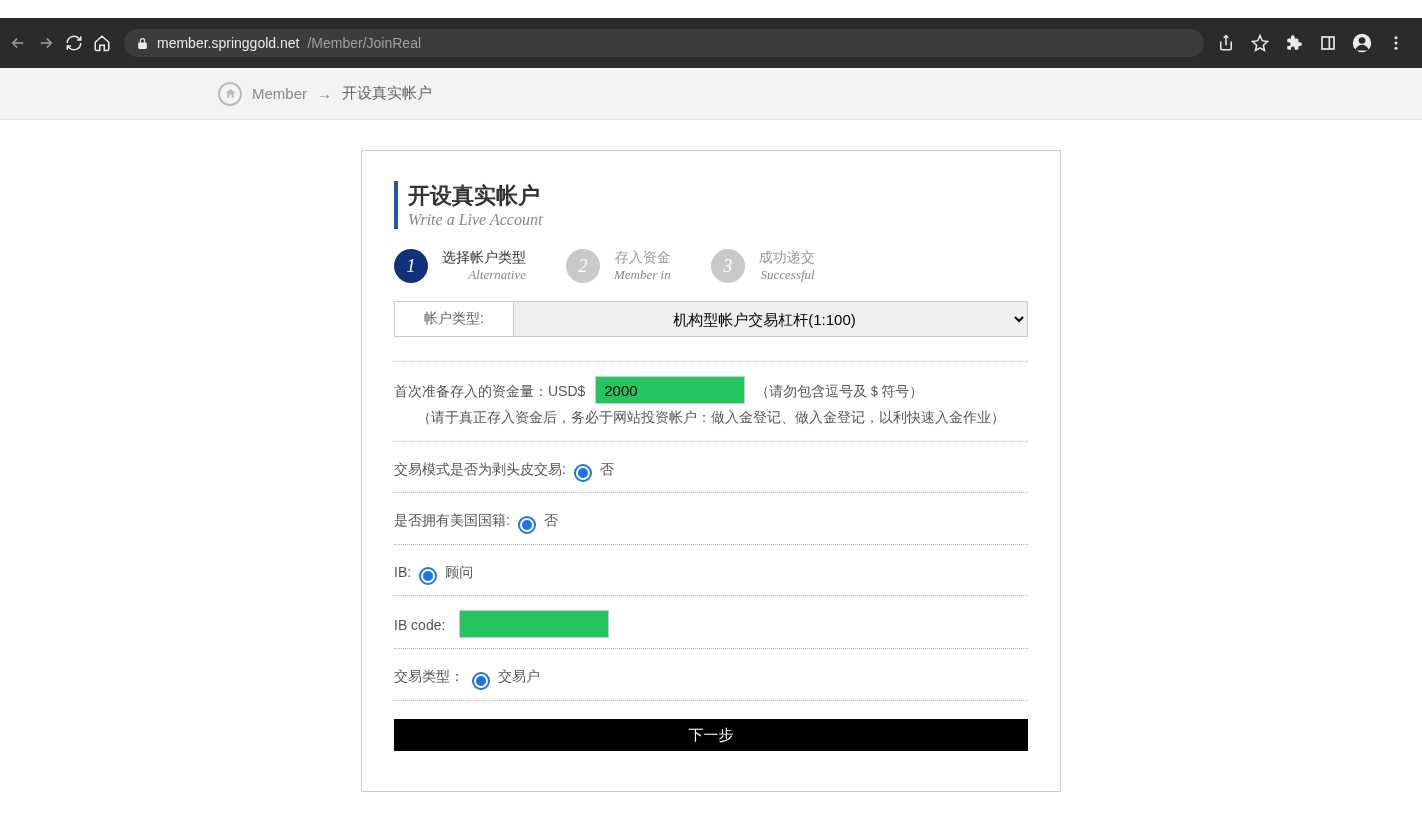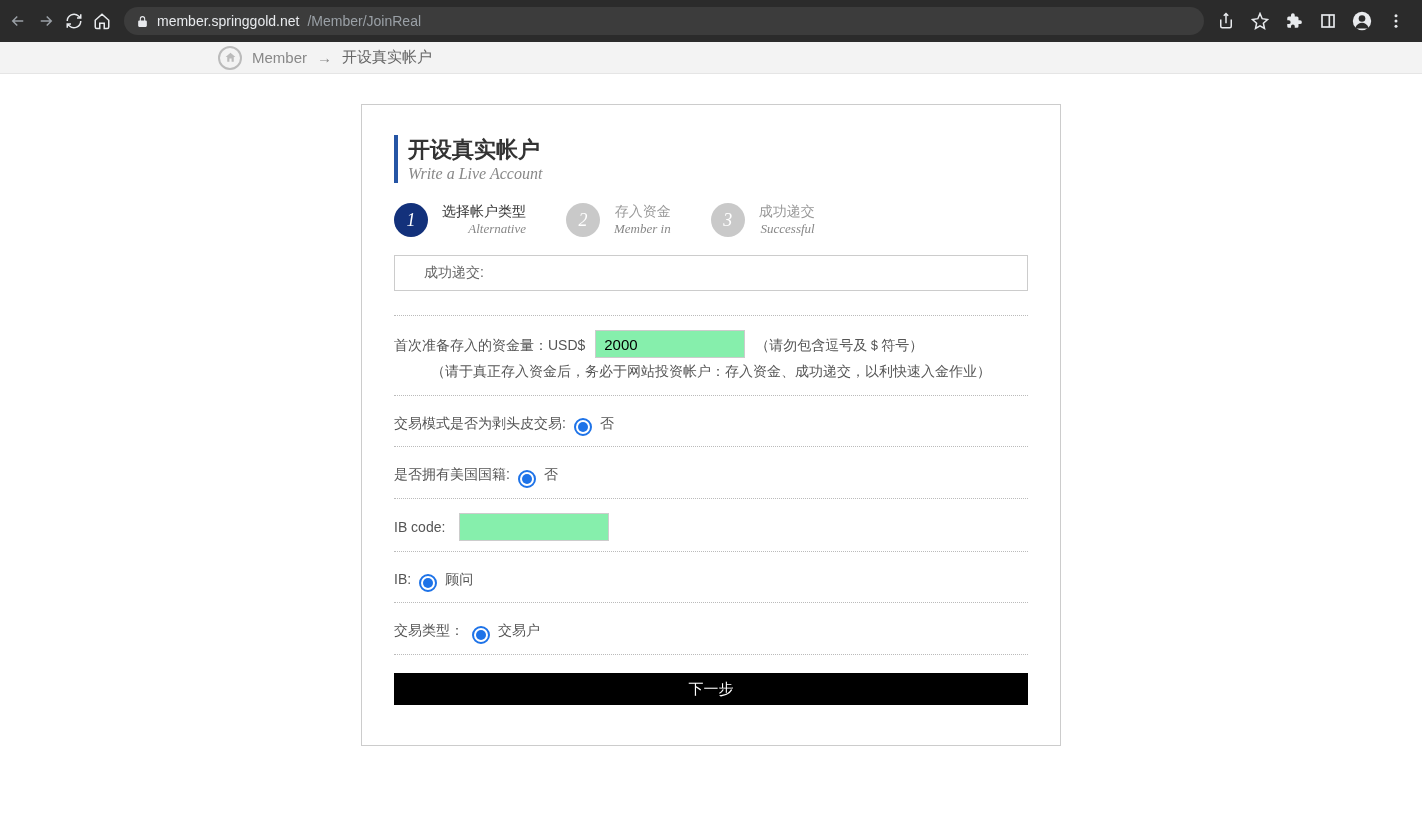--- a/index.html
+++ b/index.html
@@ -1,29 +1,29 @@
 <!DOCTYPE html>
 <html><head>
 <meta charset="utf-8">
 <style>
 * { box-sizing: border-box; margin: 0; padding: 0; }
 body { font-family: "Microsoft YaHei", Arial, sans-serif; background: #fff; }
 
 
-.chrome-bar { height: 42px; background: #2b2b2b; display: flex; align-items: center; padding: 0 8px; gap: 8px; }
+.chrome-bar { height: 50px; background: #2b2b2b; display: flex; align-items: center; padding: 0 8px; gap: 8px; margin-top: 18px; }
 .chrome-icon { width: 20px; height: 20px; display: flex; align-items: center; justify-content: center; color: #9aa0a6; cursor: pointer; }
 .chrome-icon.enabled { color: #e8eaed; }
 .addr { flex: 1; height: 28px; background: #3c3c3c; border-radius: 14px; display: flex; align-items: center; padding: 0 12px; gap: 8px; color: #e8eaed; font-size: 14px; margin: 0 4px; }
 .addr .lock { color: #e8eaed; }
 .addr .domain { color: #e8eaed; }
 .addr .path { color: #9aa0a6; }
 .chrome-right { display: flex; align-items: center; gap: 14px; padding-right: 8px; }
 
 
-.crumb-bar { height: 32px; background: #f3f3f3; border-bottom: 1px solid #e5e5e5; display: flex; align-items: center; padding-left: 218px; gap: 10px; font-size: 15px; }
+.crumb-bar { height: 52px; background: #f3f3f3; border-bottom: 1px solid #e5e5e5; display: flex; align-items: center; padding-left: 218px; gap: 10px; font-size: 15px; }
 .home-circ { width: 24px; height: 24px; border: 2px solid #bbb; border-radius: 50%; display: flex; align-items: center; justify-content: center; color: #bbb; }
 .crumb-bar .link { color: #888; }
 .crumb-bar .arrow { color: #888; }
 .crumb-bar .cur { color: #666; }
 
 
 .wrap { display: flex; justify-content: center; padding-top: 30px; padding-bottom: 30px; }
 .card { width: 700px; border: 1px solid #ccc; background: #fff; padding: 30px 32px 40px; }
 
 .title-block { border-left: 4px solid #2555a5; padding-left: 10px; margin-bottom: 20px; }
@@ -41,21 +41,21 @@
 .step:not(.active) .step-txt .cn { color: #999; }
 .step-txt .en { font-size: 13px; font-style: italic; color: #888; font-family: Georgia, serif; }
 
 
 .select-row { border: 1px solid #ccc; display: flex; align-items: center; height: 36px; margin-bottom: 24px; }
 .select-row label { width: 118px; text-align: center; font-size: 14px; color: #666; }
 .select-row select { flex: 1; height: 100%; border: none; border-left: 1px solid #ccc; background: #efefef; font-size: 15px; text-align: center; padding: 0 8px; appearance: auto; }
 
 .sec { border-top: 1px dotted #bbb; padding: 14px 0 10px; font-size: 14px; color: #555; line-height: 1.9; }
 .sec:last-of-type { border-bottom: 1px dotted #bbb; }
-.inline-input { width: 150px; height: 28px; border: 1px solid #ccc; background: #86efac; padding: 0 8px; font-size: 15px; margin: 0 6px; }
+.inline-input { width: 150px; height: 28px; border: 1px solid #ccc; background: #22c55e; padding: 0 8px; font-size: 15px; margin: 0 6px; }
 .note-row { text-align: left; }
 .centered-note { text-align: center; }
 
 .radio-row { display: flex; align-items: flex-end; gap: 8px; }
 .radio { appearance: none; width: 18px; height: 18px; border: 2px solid #1e73e8; border-radius: 50%; display: inline-block; position: relative; cursor: pointer; }
 .radio:checked::after { content: ""; position: absolute; top: 2px; left: 2px; width: 10px; height: 10px; background: #1e73e8; border-radius: 50%; }
 
 .next-btn { width: 100%; height: 32px; background: #000; color: #fff; border: none; font-size: 15px; cursor: pointer; margin-top: 18px; }
 
 svg { display: block; }
@@ -170,56 +170,59 @@
       <div class="step">
         <div class="step-num">3</div>
         <div class="step-txt">
           <div class="cn">成功递交</div>
           <div class="en">Successful</div>
         </div>
       </div>
     </div>
 
     <div class="select-row">
-      <label>成功递交:</label>
+      <label>帐户类型:</label>
+      <select>
+        <option selected="">机构型帐户交易杠杆(1:100)</option>
+      </select>
     </div>
 
     <div class="sec">
       <div class="note-row">
         <span>首次准备存入的资金量：USD$</span>
         <input class="inline-input" type="text" value="2000" style="">
         <span>（请勿包含逗号及＄符号）</span>
       </div>
-      <div class="centered-note">（请于真正存入资金后，务必于网站投资帐户：存入资金、成功递交，以利快速入金作业）</div>
+      <div class="centered-note">（请于真正存入资金后，务必于网站投资帐户：做入金登记、做入金登记，以利快速入金作业）</div>
     </div>
 
     <div class="sec radio-row">
       <span>交易模式是否为剥头皮交易:</span>
       <input class="radio" type="radio" checked="" style="">
       <span>否</span>
     </div>
 
     <div class="sec radio-row">
       <span>是否拥有美国国籍:</span>
       <input class="radio" type="radio" checked="" style="">
       <span>否</span>
+    </div>
+
+    <div class="sec radio-row">
+      <span>IB:</span>
+      <input class="radio" type="radio" checked="" style="">
+      <span>顾问</span>
     </div>
 
     <div class="sec radio-row">
       <span>IB code:</span>
       <input class="inline-input" type="text" value="" style="">
     </div>
 
     <div class="sec radio-row">
-      <span>IB:</span>
-      <input class="radio" type="radio" checked="" style="">
-      <span>顾问</span>
-    </div>
-
-    <div class="sec radio-row">
       <span>交易类型：</span>
       <input class="radio" type="radio" checked="" style="">
       <span>交易户</span>
     </div>
 
     <button class="next-btn">下一步</button>
 
   </div>
 </div>
 

